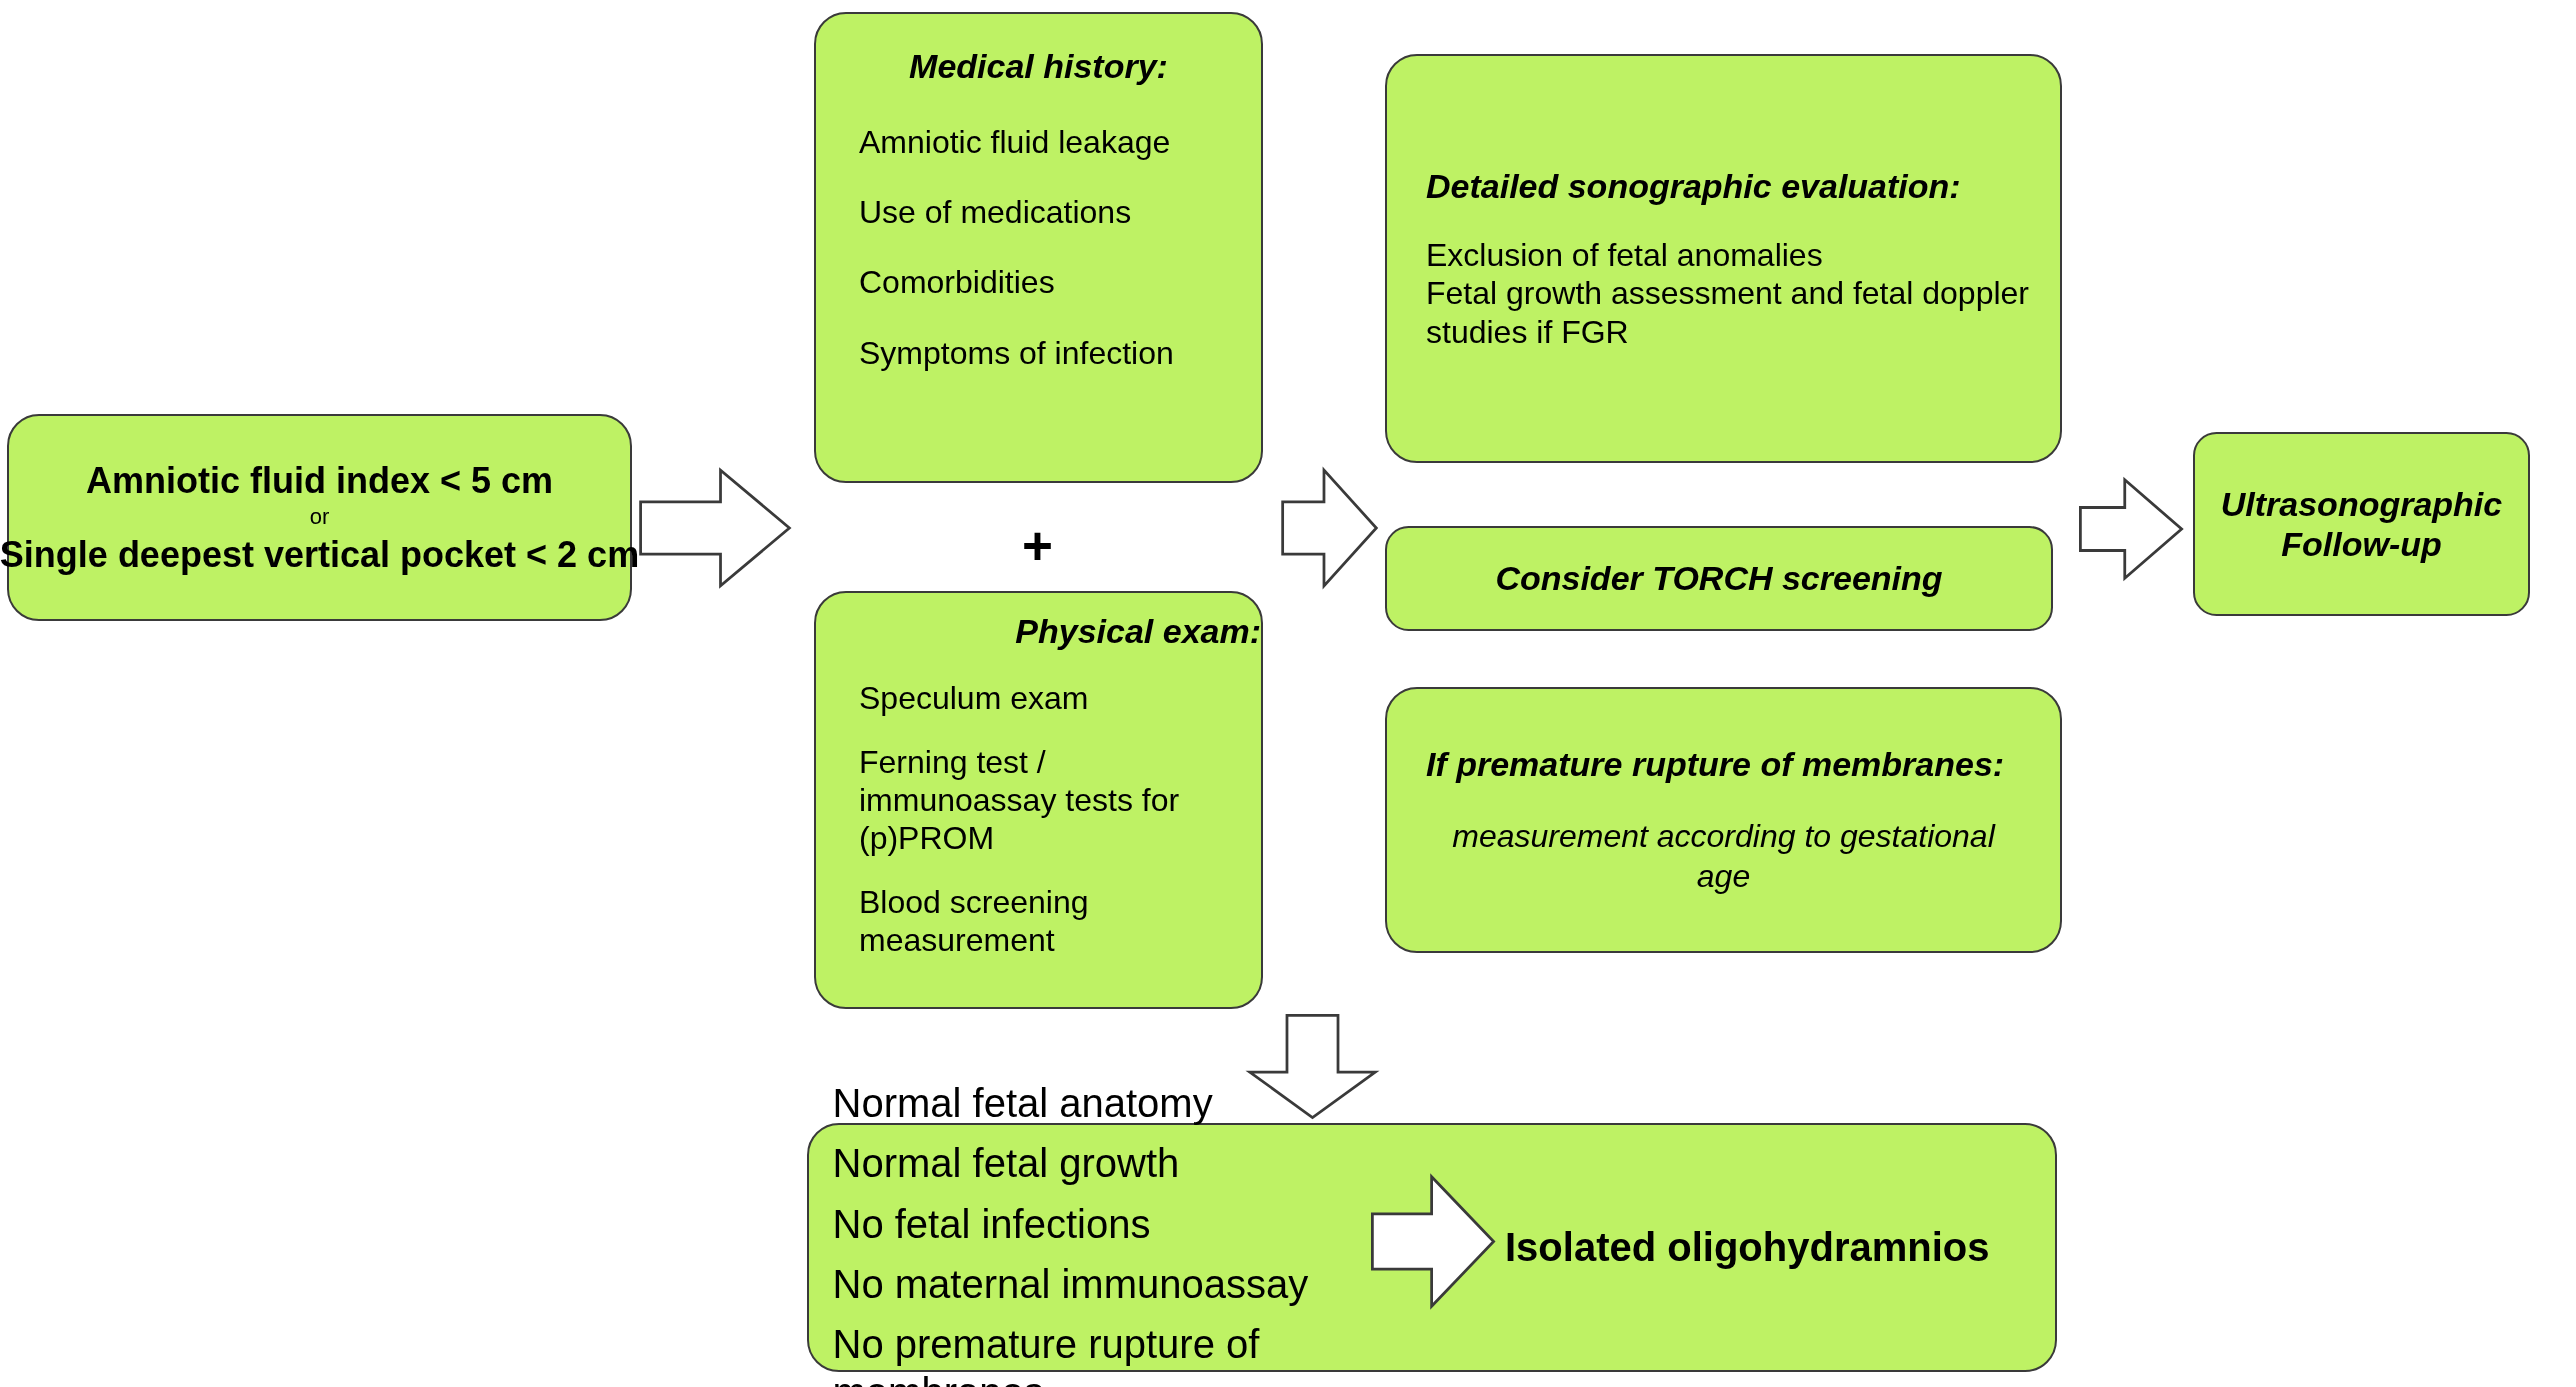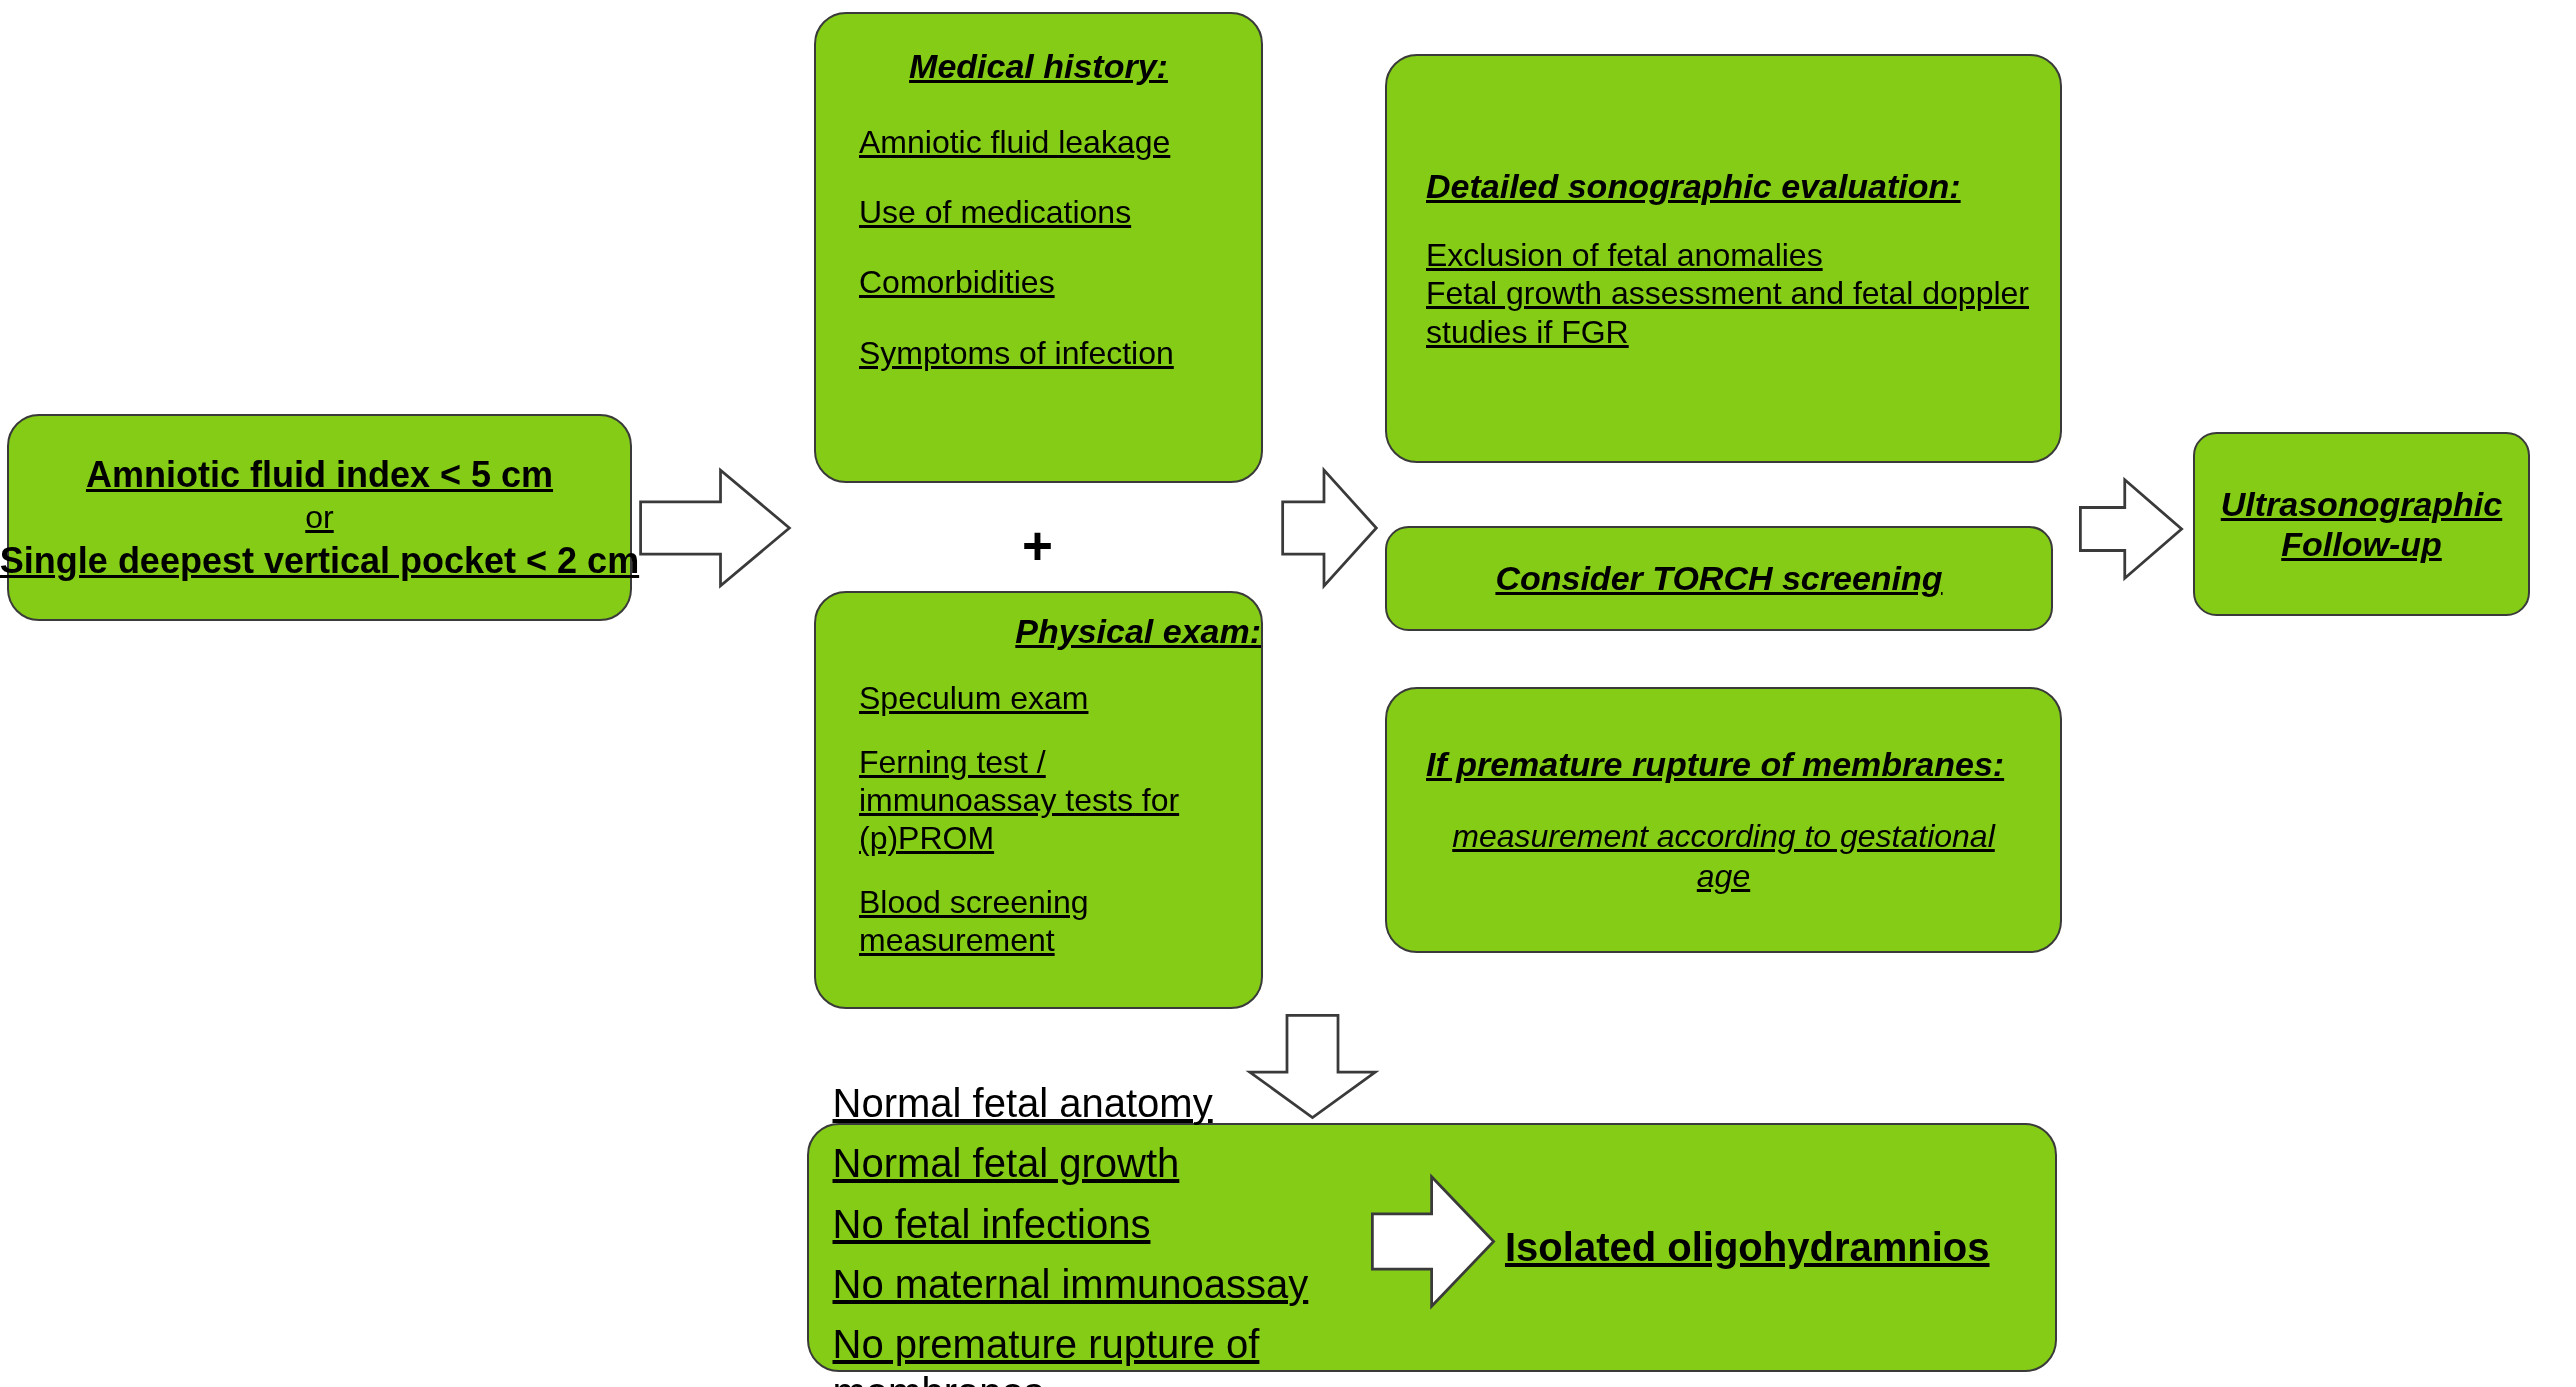--- a/index.html
+++ b/index.html
@@ -15,25 +15,24 @@
     background: #ffffff;
     font-family: "Liberation Sans", sans-serif;
     color: #000000;
     overflow: hidden;
   }
   .box {
     position: absolute;
     box-sizing: border-box;
     border: 2.8px solid #3a3a3a;
     border-radius: 32px;
-    background: #84cc16;
+    background: #bef264;
     display: flex;
     flex-direction: column;
     justify-content: center;
-    text-decoration: underline;
   }
   .box.rad-sm { border-radius: 23.5px; }
   .title {
     font-weight: bold;
     font-style: italic;
     font-size: 34px;
     line-height: 1.18;
   }
   .line {
     font-size: 32px;
@@ -52,21 +51,21 @@
   }
   .ctr { text-align: center; }
 
   
   #box-criteria {
     left: 7px; top: 414px; width: 625px; height: 207px;
     align-items: center;
     padding: 0 35px;
   }
   #box-criteria .bold-line { text-align: center; white-space: nowrap; }
-  #box-criteria .or-line { font-size: 32px; line-height: 1.3; }
+  #box-criteria .or-line { font-size: 22px; line-height: 1.3; }
 
   
   #box-medhist {
     left: 814px; top: 12.4px; width: 449px; height: 471px;
     padding: 32px 0 32px 0;
     justify-content: flex-start;
   }
   #box-medhist .title { text-align: center; margin-bottom: 36px; }
   #box-medhist .line { padding-left: 43px; margin-bottom: 32px; }
   #box-medhist .line:last-child { margin-bottom: 0; }

